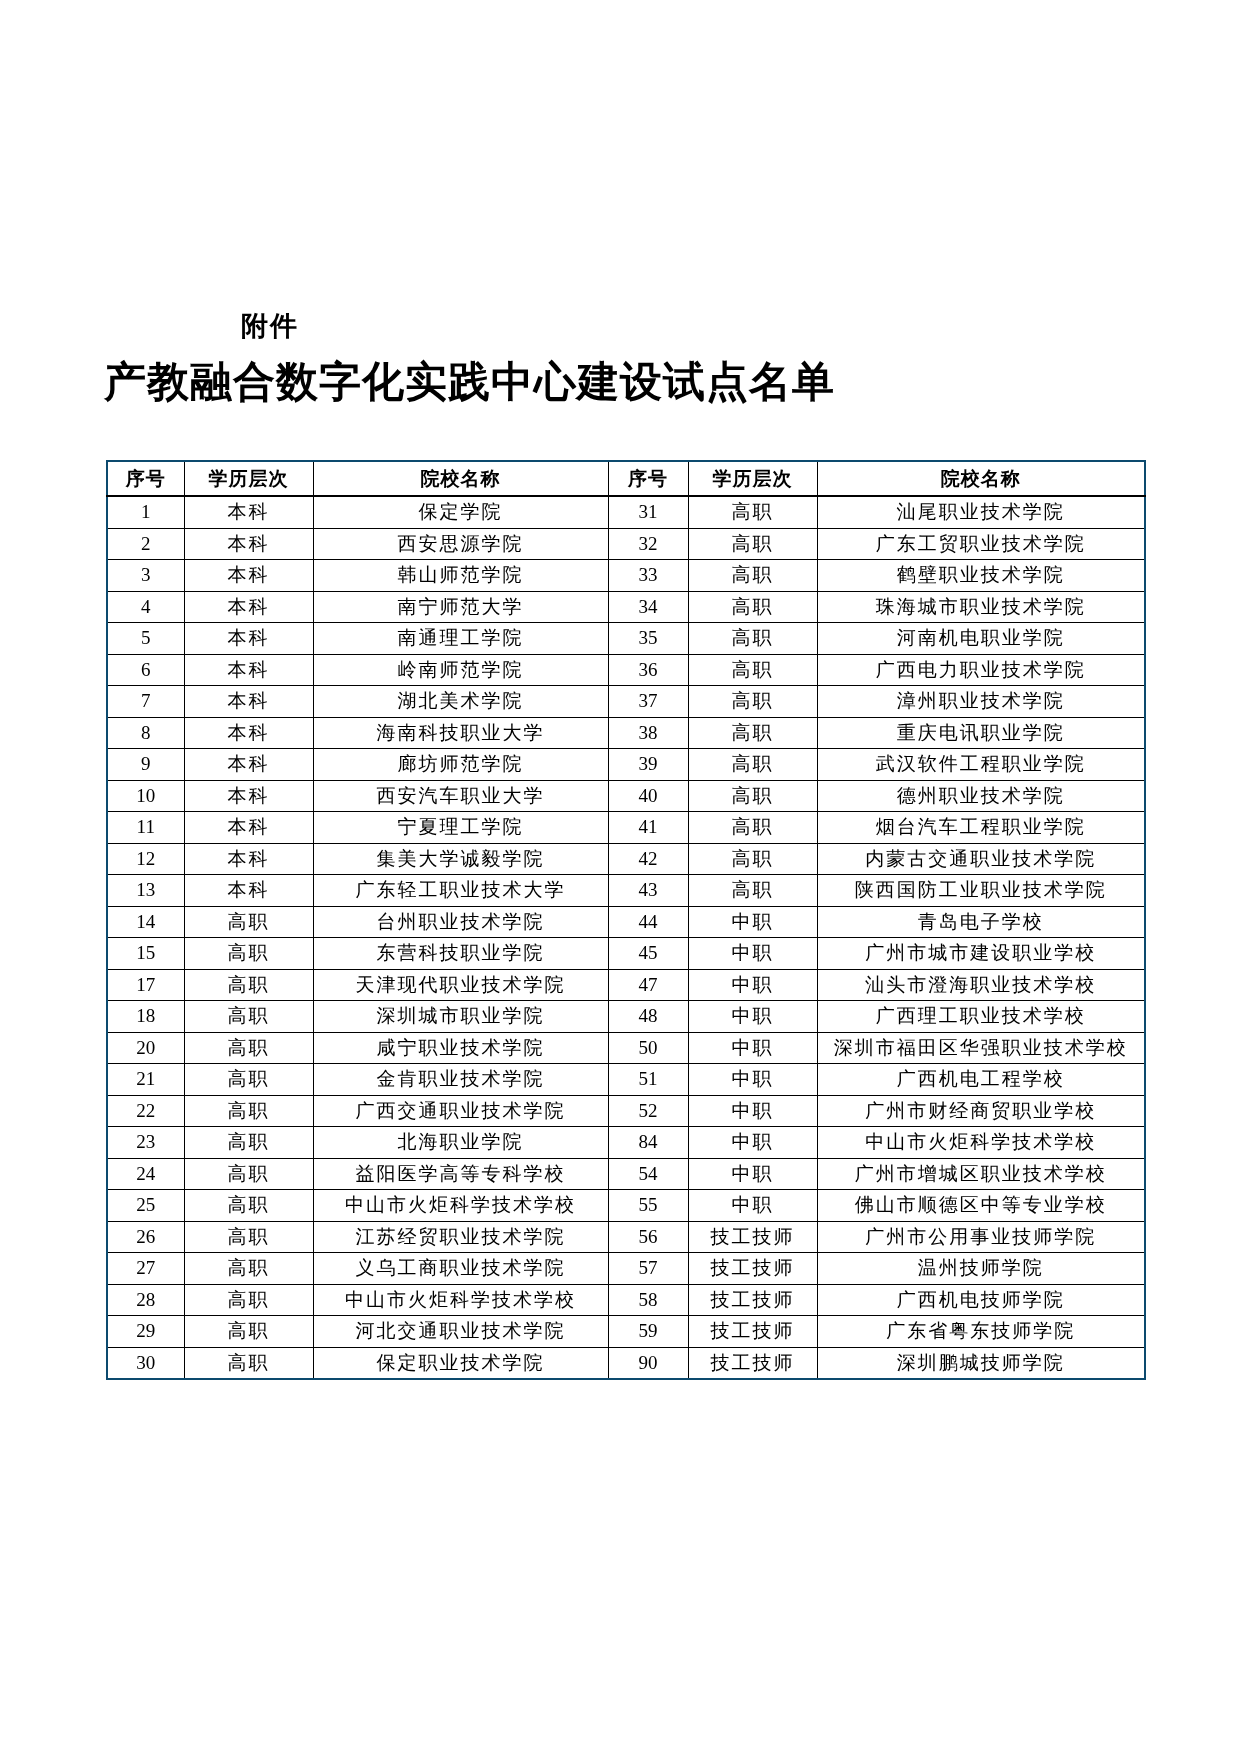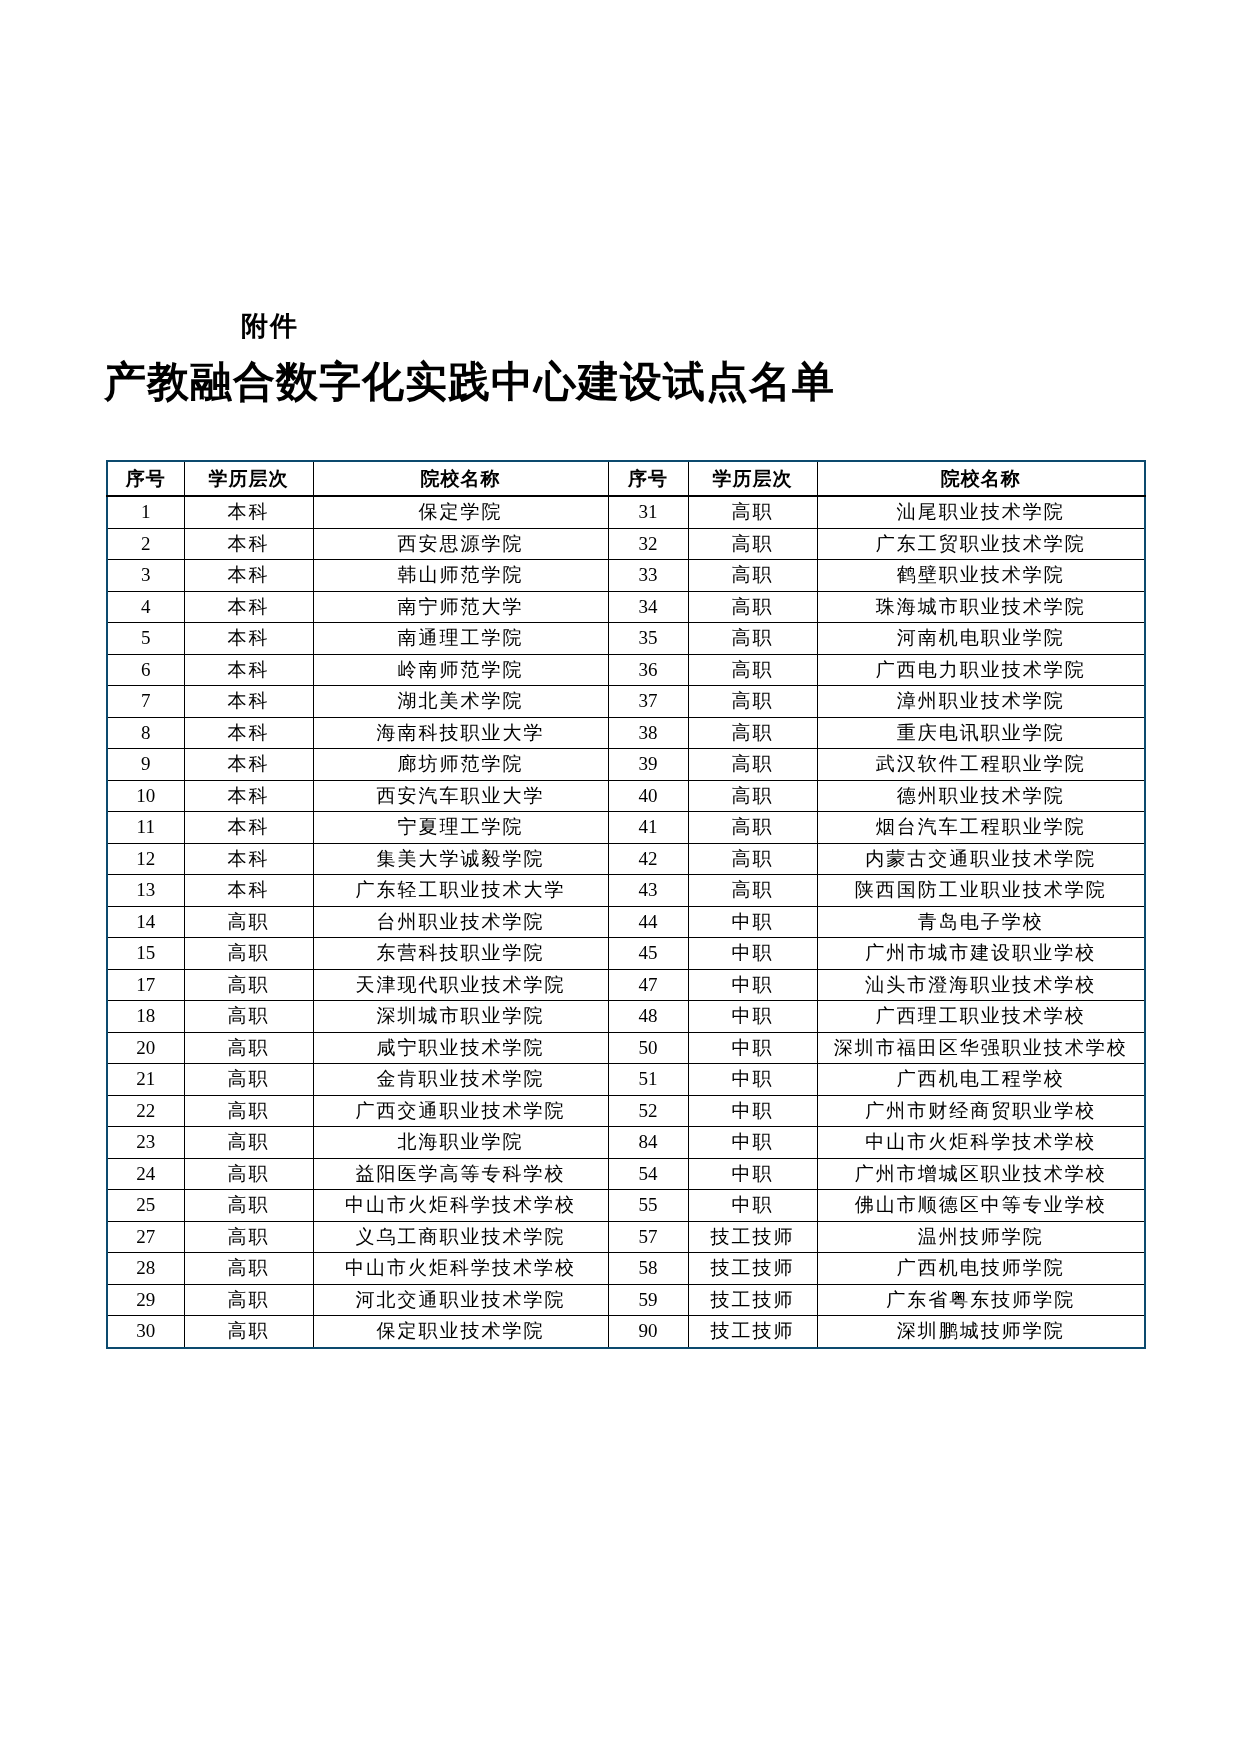--- a/index.html
+++ b/index.html
@@ -278,20 +278,28 @@
       </tr>
       <tr>
         <td class="num">25</td>
         <td class="cjk">高职</td>
         <td class="cjk">中山市火炬科学技术学校</td>
         <td class="num">55</td>
         <td class="cjk">中职</td>
         <td class="cjk">佛山市顺德区中等专业学校</td>
       </tr>
       <tr>
+        <td class="num">26</td>
+        <td class="cjk">高职</td>
+        <td class="cjk">江苏经贸职业技术学院</td>
+        <td class="num">56</td>
+        <td class="cjk">技工技师</td>
+        <td class="cjk">广州市公用事业技师学院</td>
+      </tr>
+      <tr>
         <td class="num">27</td>
         <td class="cjk">高职</td>
         <td class="cjk">义乌工商职业技术学院</td>
         <td class="num">57</td>
         <td class="cjk">技工技师</td>
         <td class="cjk">温州技师学院</td>
       </tr>
       <tr>
         <td class="num">28</td>
         <td class="cjk">高职</td>

